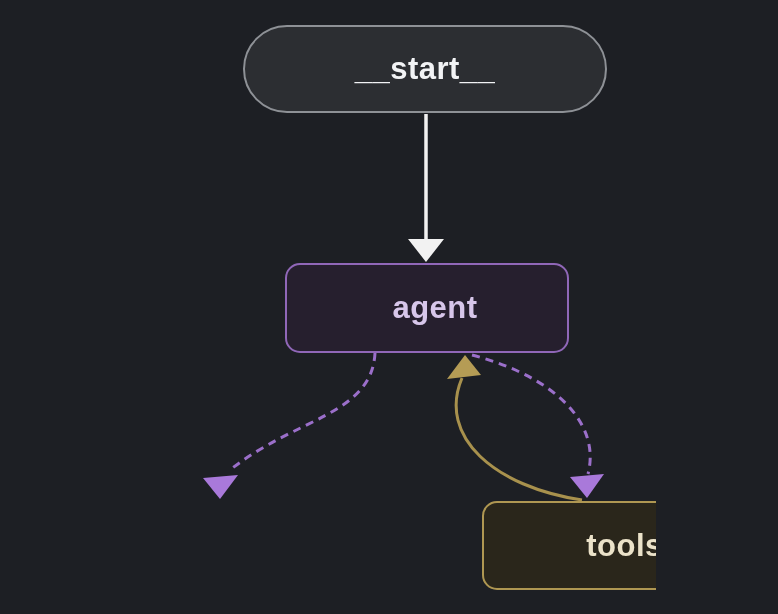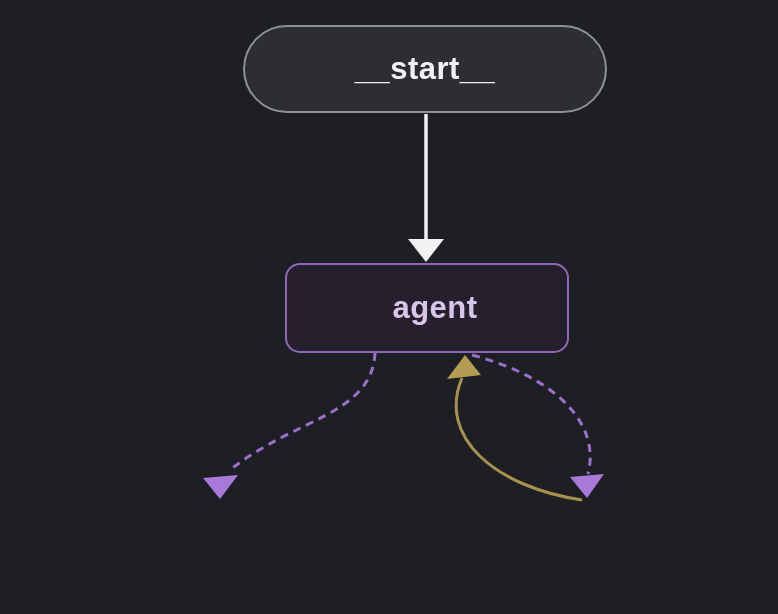--- a/index.html
+++ b/index.html
@@ -80,14 +80,17 @@
 
   <div class="node stadium start">
     <span>__start__</span>
   </div>
 
   <div class="node agent">
     <span>agent</span>
   </div>
 
 
+  <div class="node tools">
+    <span>tools</span>
+  </div>
 
 </div>
 
 </body></html>

